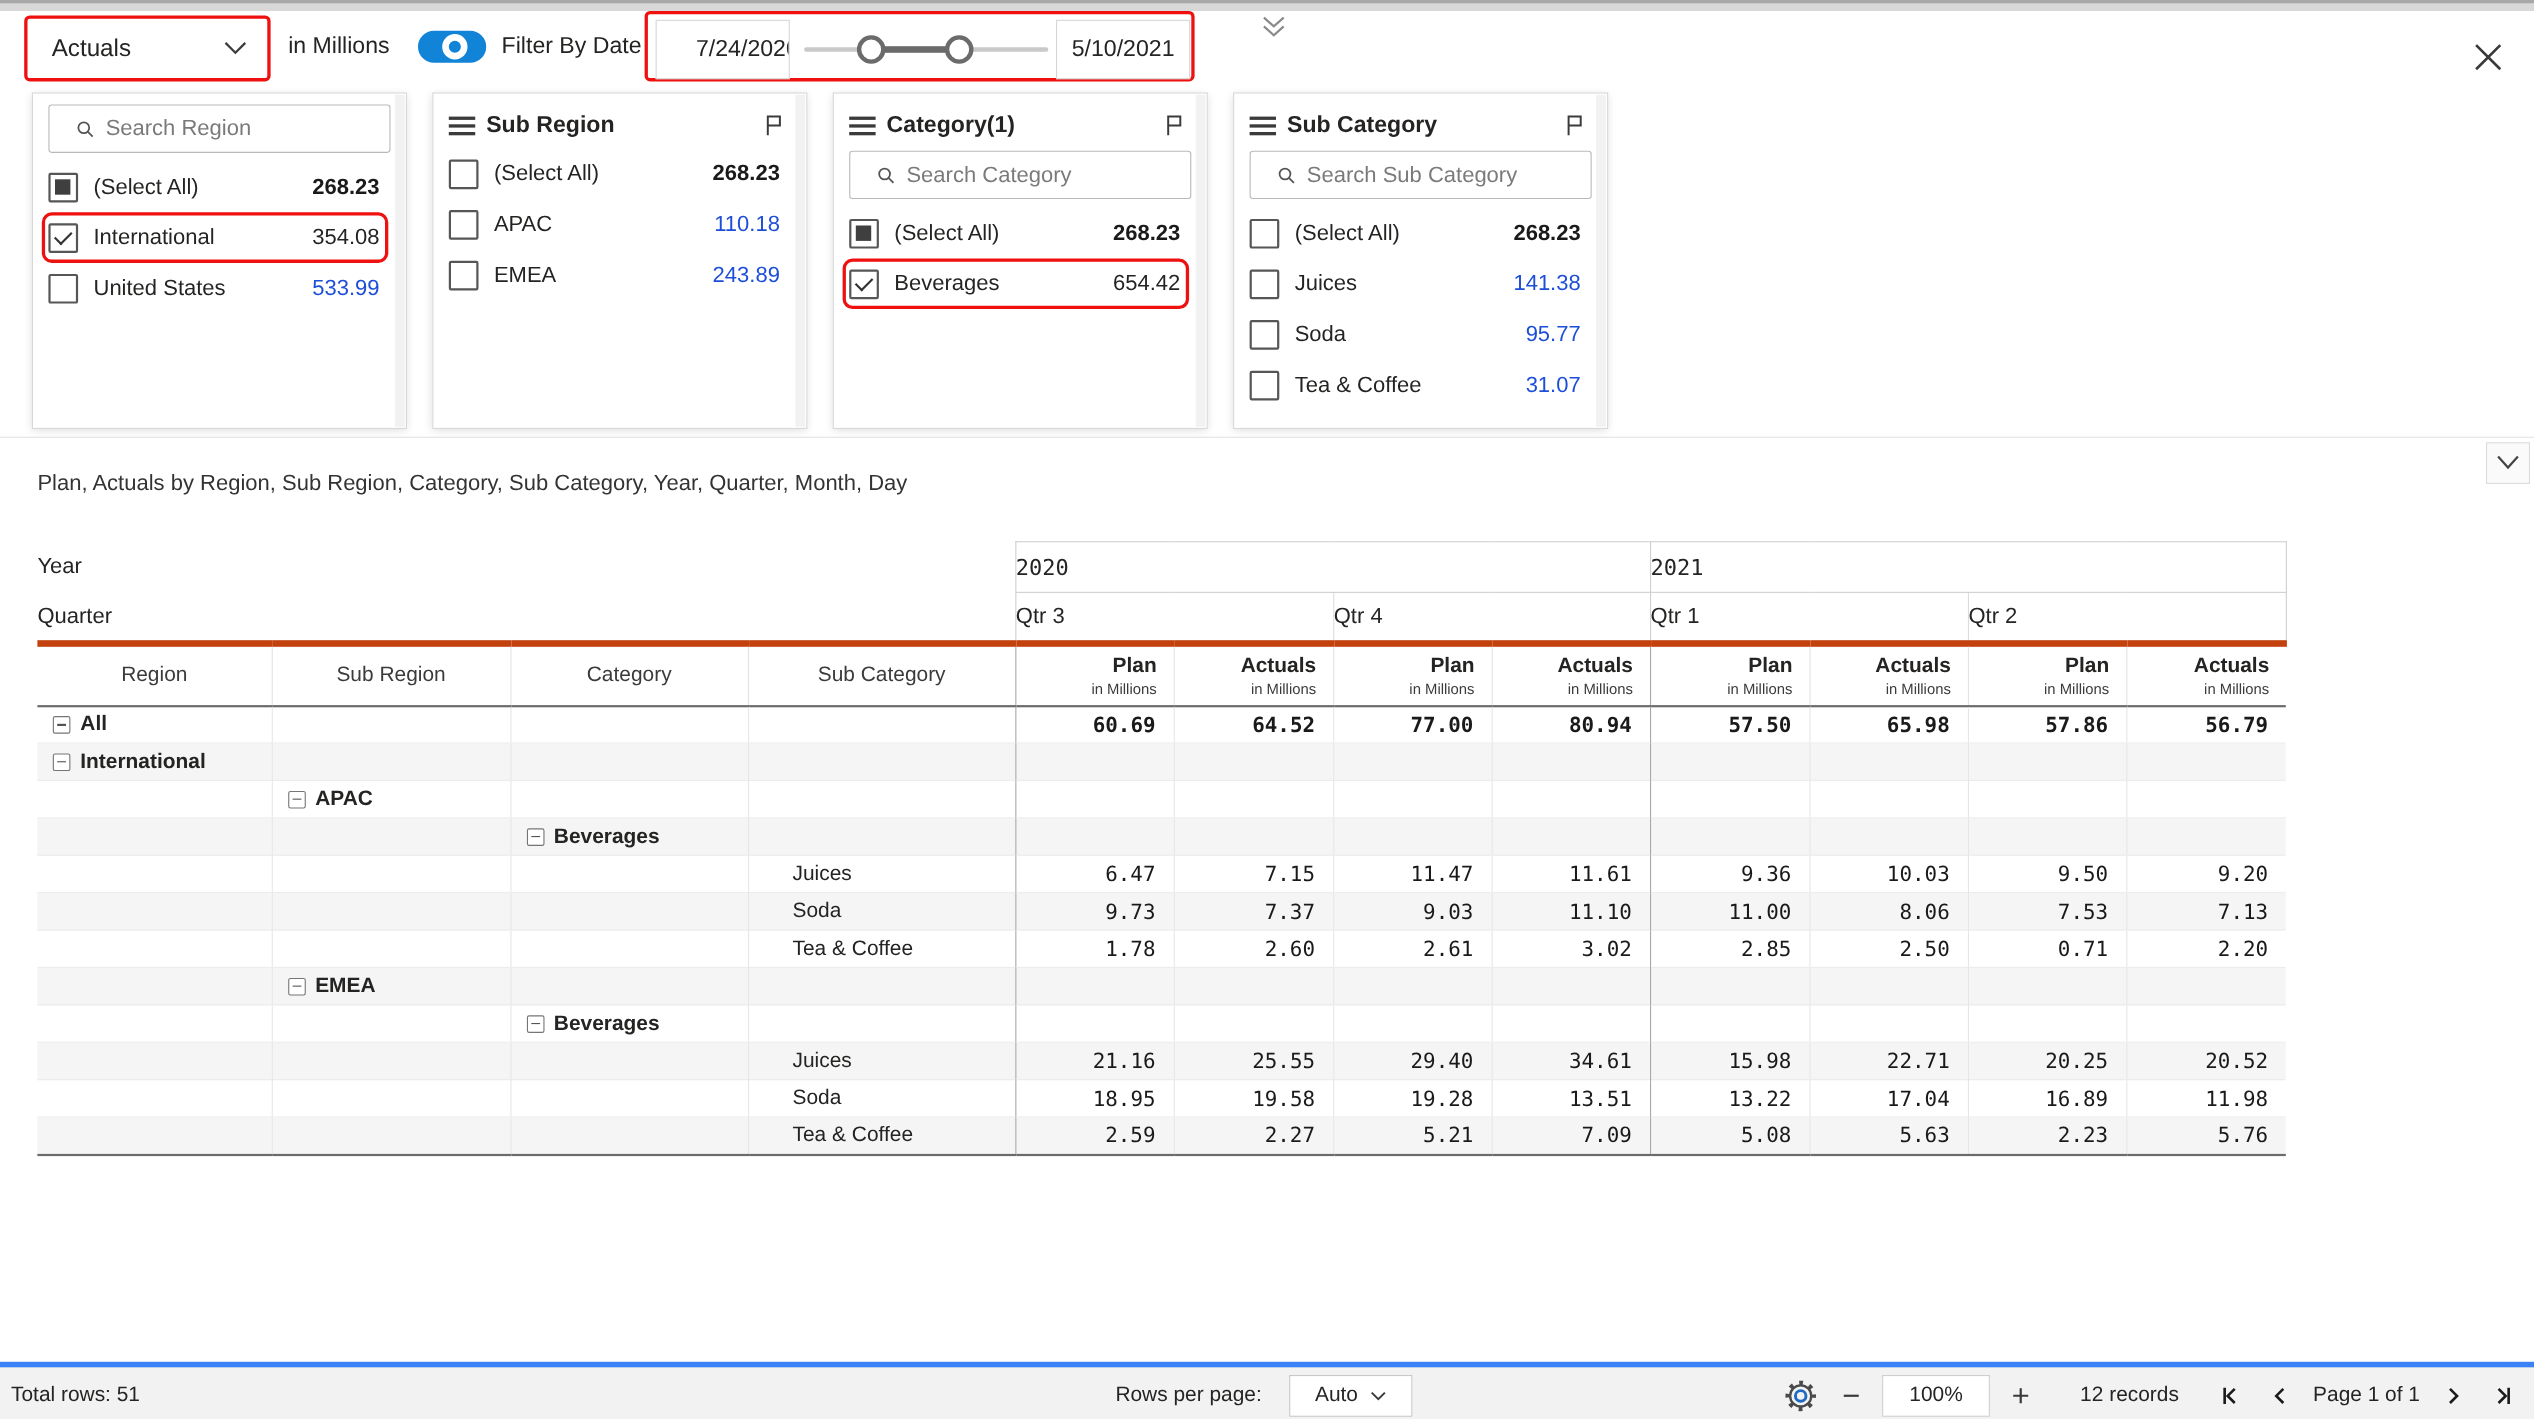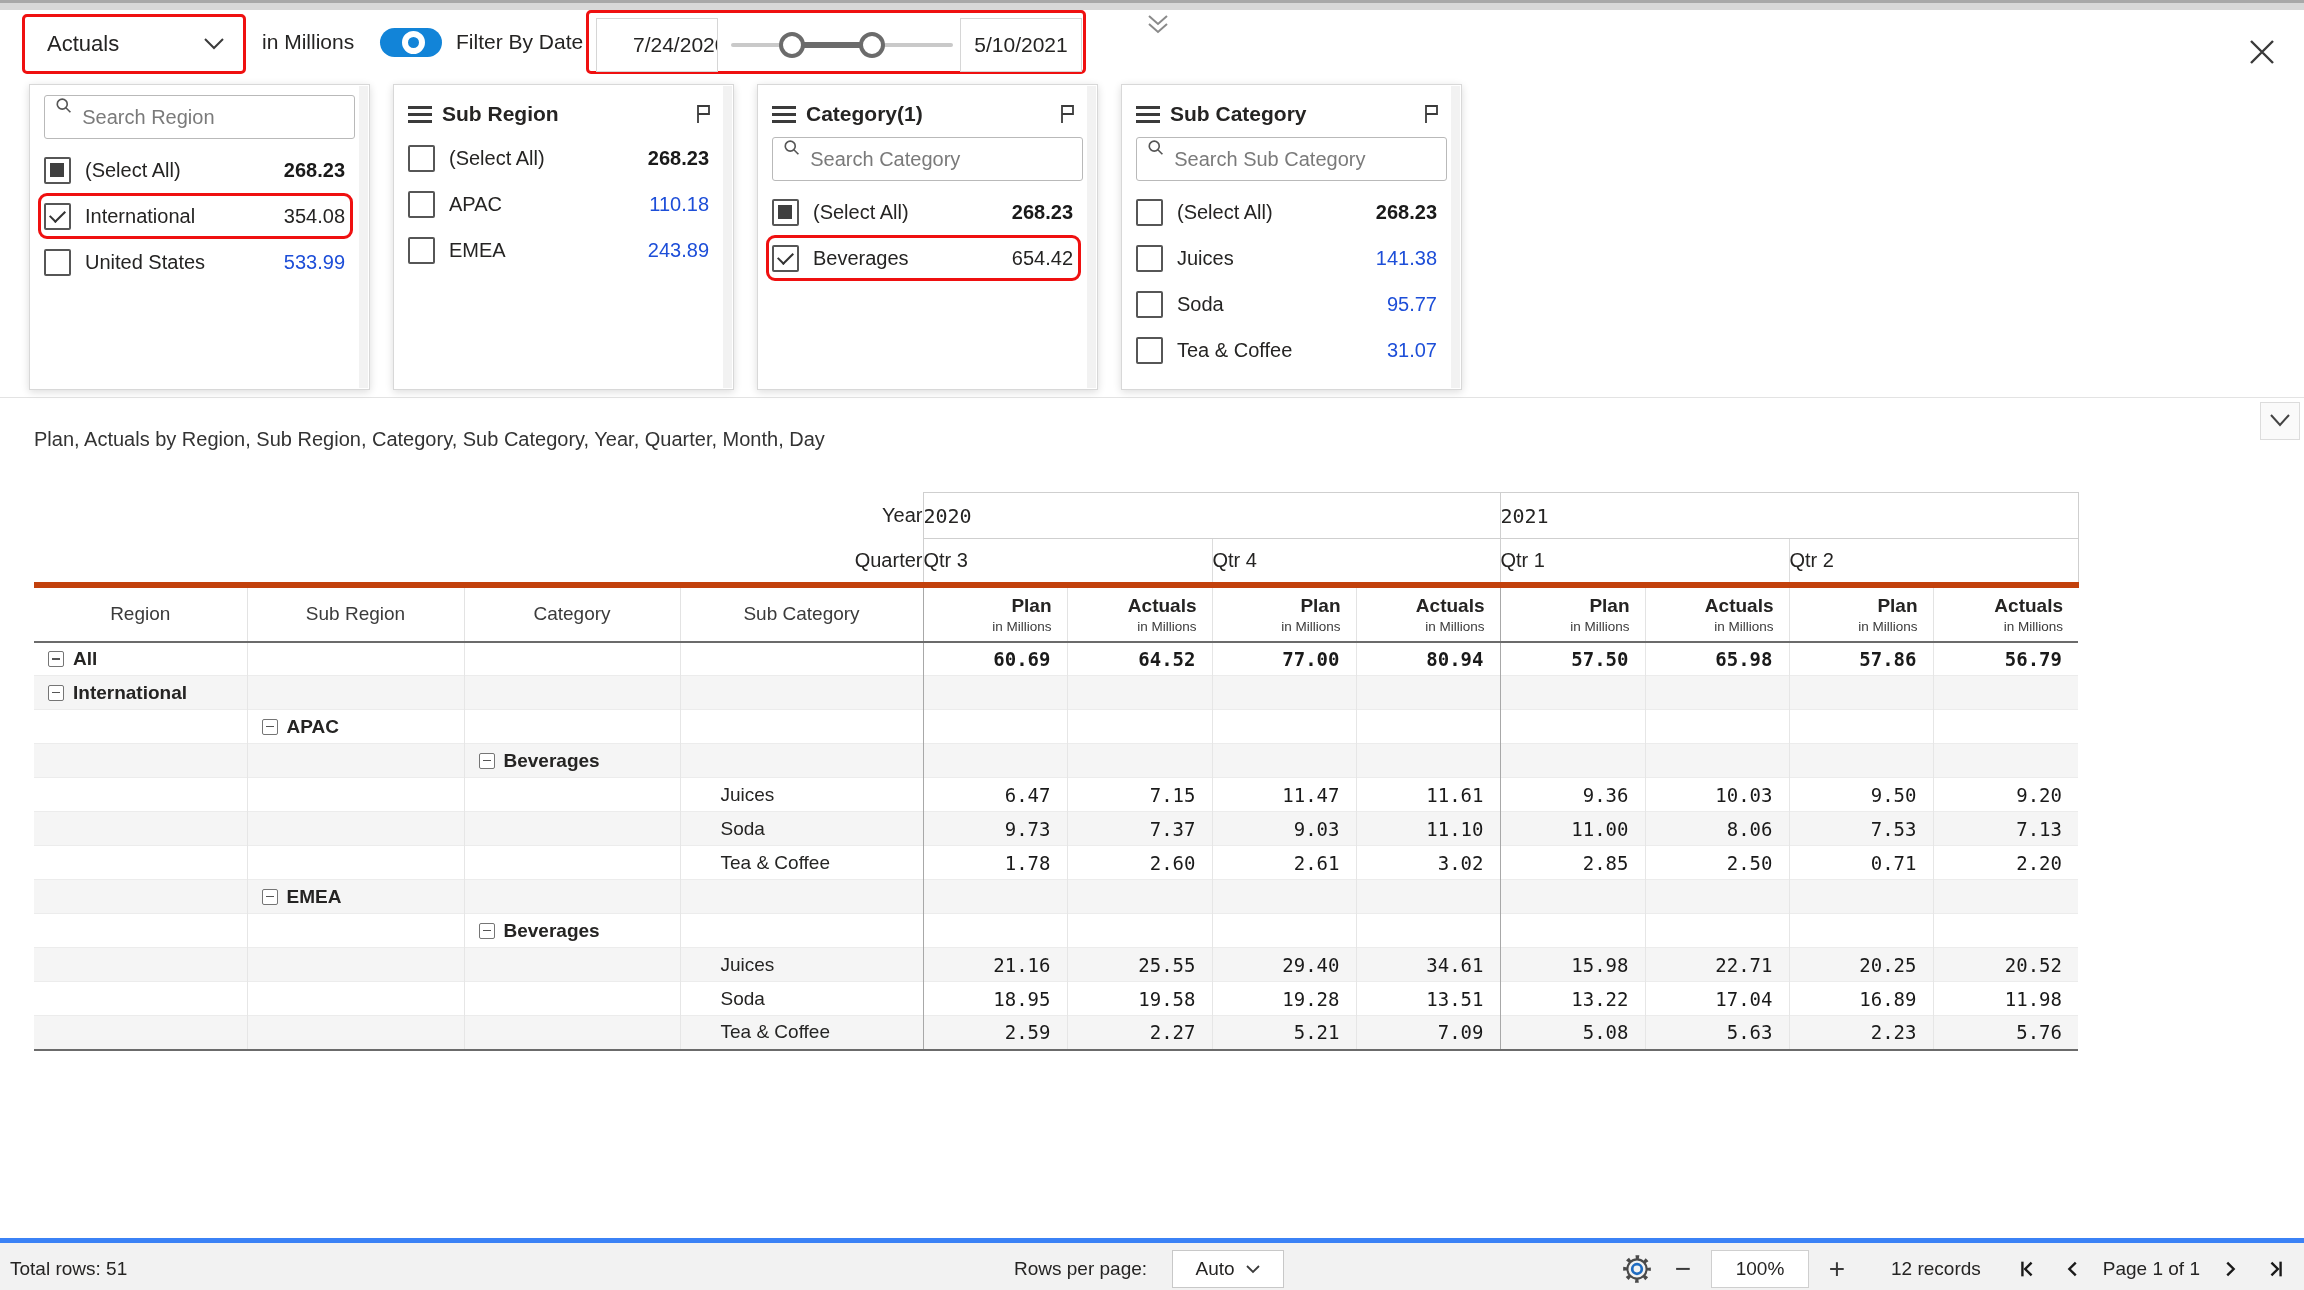--- a/index.html
+++ b/index.html
@@ -44,22 +44,22 @@
              border-bottom:1px solid #e3e3e3; background:#fff; }
   .panel { position:absolute; top:0; width:341px; height:306px; background:#fff;
            border:1px solid #d8d8d8; box-shadow:0 2px 8px rgba(0,0,0,.14); padding:8px 14px 0 14px; }
   .panel::after { content:""; position:absolute; right:1px; top:1px; bottom:1px; width:9px; background:#f2f2f2; }
   .p1 { left:29px; } .p2 { left:393px; } .p3 { left:757px; } .p4 { left:1121px; }
   .panel-head { display:flex; align-items:center; height:42px; }
   .hamburger { width:24px; margin-right:10px; }
   .hamburger div { height:3px; background:#3b3b3b; margin:4px 0; }
   .panel-title { font-weight:bold; font-size:21px; flex:1; }
   .flag-icon { margin-right:4px; }
-  .search-box { display:flex; height:44px; border:1px solid #b9b9b9;
-                border-radius:3px; padding:0 10px; margin:2px 0 8px 0; }
+  .search-box { display:flex; align-items:center; height:44px; border:1px solid #b9b9b9;
+                border-radius:3px; padding:0 24px; margin:2px 0 8px 0; }
   .search-box input { border:none; outline:none; width:100%; font-size:20px; margin-left:10px;
                       font-family:"Liberation Sans", sans-serif; color:#252423; }
   .search-box input::placeholder { color:#7a7a7a; }
   .item { position:relative; display:flex; align-items:center; height:46px; cursor:pointer; }
   .cb { width:27px; height:27px; border:2.5px solid #565656; border-radius:2px; background:#fff;
         margin-right:14px; position:relative; flex:none; }
   .state-partial::after { content:""; position:absolute; left:4px; top:4px; width:14px; height:14px; background:#3f3f3f; }
   .state-checked::after { content:""; position:absolute; left:4px; top:5px; width:13px; height:7px;
         border-left:2.5px solid #333; border-bottom:2.5px solid #333; transform:rotate(-45deg); }
   .item .lab { font-size:20px; flex:1; }
@@ -72,21 +72,21 @@
   .expand-table-btn { position:absolute; left:2260px; top:402px; width:40px; height:38px;
         background:#fafafa; border:1px solid #dcdcdc; display:flex; align-items:center;
         justify-content:center; cursor:pointer; }
 
   
   .matrix-title { position:absolute; left:34px; top:428px; font-size:20px; color:#333; }
   table.matrix { position:absolute; left:34px; top:492px; border-collapse:collapse; table-layout:fixed; }
   .matrix td, .matrix th { padding:0; font-weight:normal; vertical-align:middle; }
 
   
-  .yr-label, .q-label { font-weight:bold; font-size:20px; padding-left:14px; text-align:right; height:46px; background:#fff; }
+  .yr-label, .q-label { font-weight:bold; font-size:20px; padding-left:14px; text-align:left; height:46px; background:#fff; }
   .yr-cell { font-family:"DejaVu Sans Mono", monospace; font-weight:bold; font-size:20px; text-align:left;
              padding-left:16px; height:46px; border:1px solid #cfcfcf; }
   .q-cell { font-weight:bold; font-size:20px; text-align:left; padding-left:16px; height:46px;
             border-left:1px solid #dcdcdc; }
   .q-first { border-left:1px solid #cfcfcf; }
   .q-last { border-right:1px solid #cfcfcf; }
 
   tr.colhead th { height:57px; border-top:6px solid #c2410c; border-bottom:2px solid #6b6b6b; }
   th.dimh { font-size:19px; color:#3b3b3b; text-align:center; border-left:1px solid #e3e3e3; }
   th.dimh:first-child { border-left:none; }

